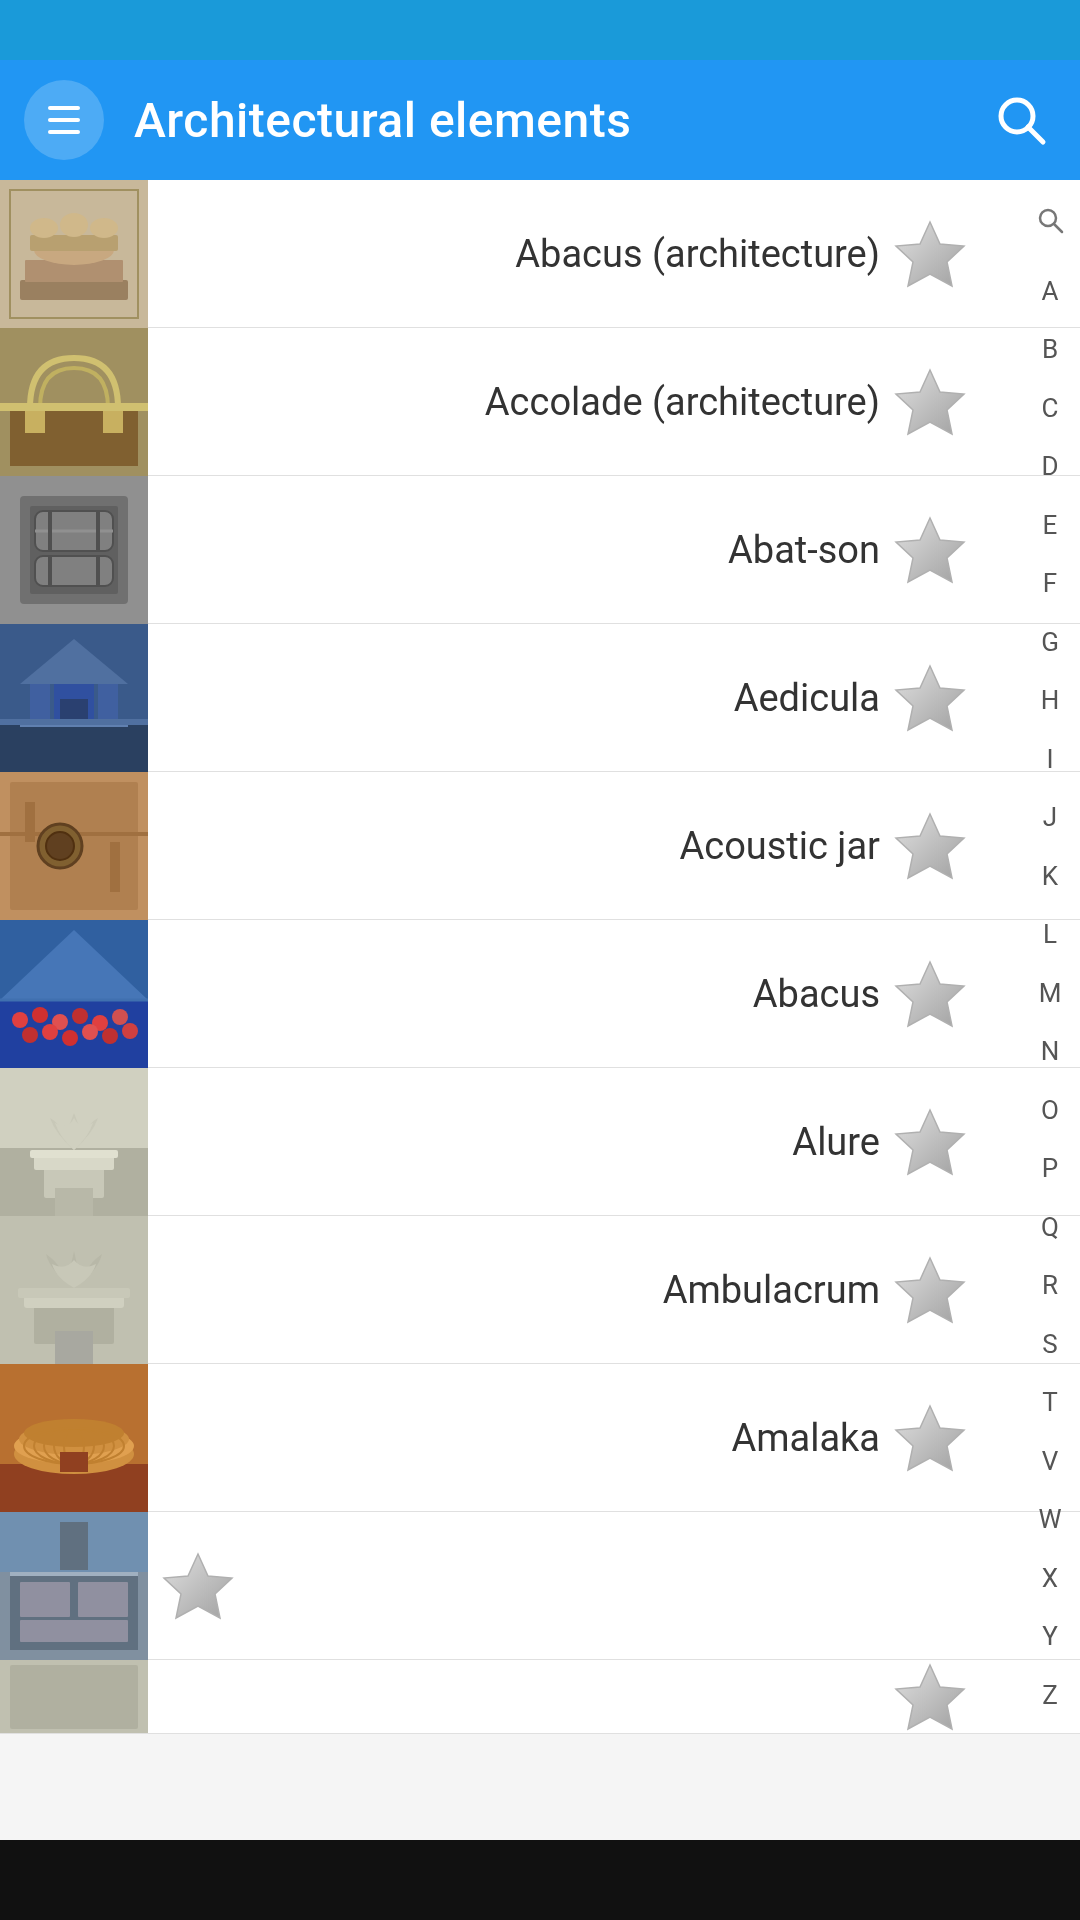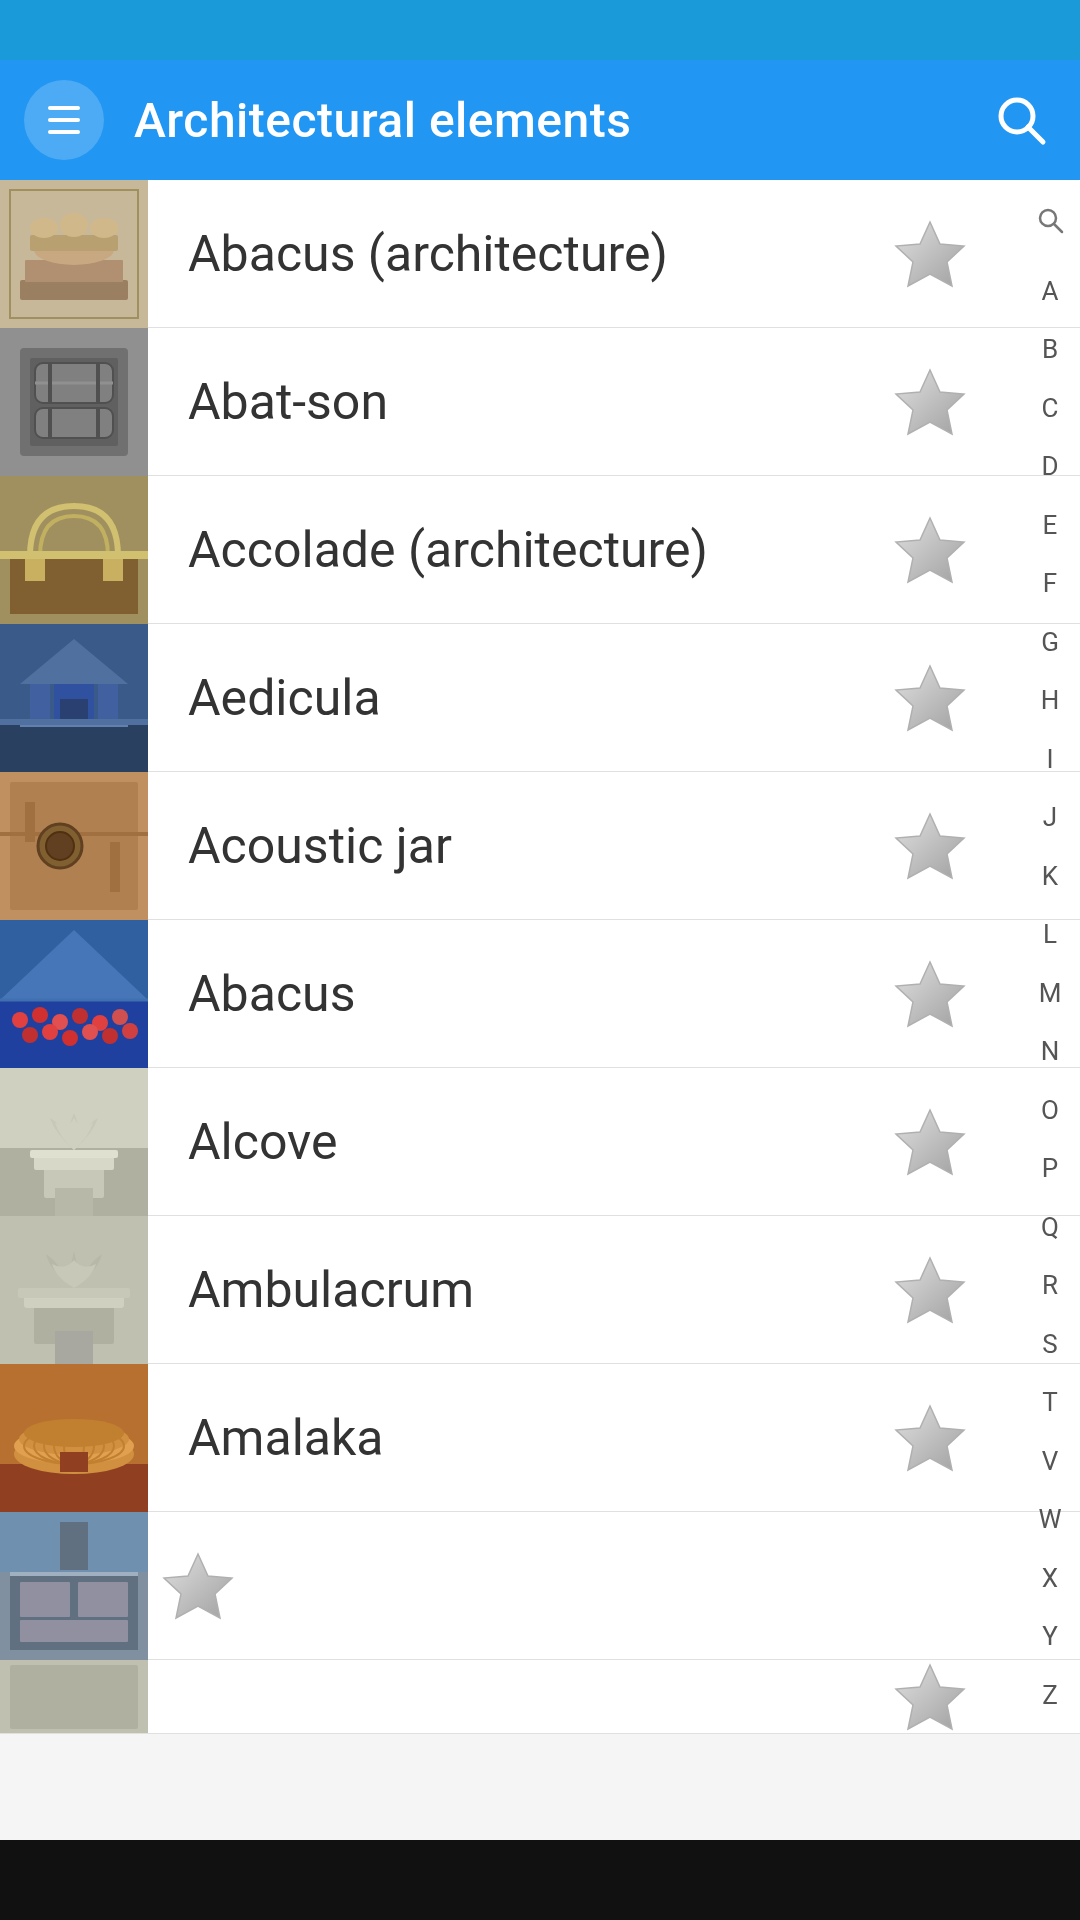--- a/index.html
+++ b/index.html
@@ -103,24 +103,25 @@
       height: 148px;
       flex-shrink: 0;
       overflow: hidden;
       display: flex;
       align-items: center;
       justify-content: center;
     }
 
     .item-label {
       flex: 1;
-      font-size: 50px;
+      font-size: 38px;
       color: #333;
       padding-left: 40px;
       font-weight: 400;
+      text-align: right;
     }
 
     .star-container {
       width: 100px;
       height: 100px;
       display: flex;
       align-items: center;
       justify-content: center;
       flex-shrink: 0;
     }
@@ -275,55 +276,55 @@
             <stop offset="0%" style="stop-color:#e0e0e0"></stop>
             <stop offset="100%" style="stop-color:#a0a0a0"></stop>
           </linearGradient>
         </defs>
         <polygon points="40,8 50,30 74,32 57,48 62,72 40,60 18,72 23,48 6,32 30,30" fill="url(#starGrad0)" stroke="#b0b0b0" stroke-width="1.5"></polygon>
       </svg>
     </div>
   </div>
 
   <div class="list-item">
+    <div class="item-thumbnail thumb-accolade">
+      <svg width="148" height="148" viewBox="0 0 148 148">
+        <rect width="148" height="148" fill="#a09060"></rect>
+        <rect x="10" y="80" width="128" height="58" fill="#806030"></rect>
+        <path d="M 30 80 Q 30 30 74 30 Q 118 30 118 80" fill="none" stroke="#d0c070" stroke-width="6"></path>
+        <path d="M 40 80 Q 40 40 74 40 Q 108 40 108 80" fill="none" stroke="#c0b060" stroke-width="4"></path>
+        <rect x="25" y="75" width="20" height="30" fill="#c8b060"></rect>
+        <rect x="103" y="75" width="20" height="30" fill="#c8b060"></rect>
+        <rect x="0" y="75" width="148" height="8" fill="#d0c070"></rect>
+      </svg>
+    </div>
+    <span class="item-label">Accolade (architecture)</span>
+    <div class="star-container">
+      <svg class="star-icon" viewBox="0 0 80 80">
+        <polygon points="40,8 50,30 74,32 57,48 62,72 40,60 18,72 23,48 6,32 30,30" fill="url(#starGrad0)" stroke="#b0b0b0" stroke-width="1.5"></polygon>
+      </svg>
+    </div>
+  </div>
+
+  <div class="list-item">
     <div class="item-thumbnail thumb-abat">
       <svg width="148" height="148" viewBox="0 0 148 148">
         <rect width="148" height="148" fill="#909090"></rect>
         <rect x="20" y="20" width="108" height="108" fill="#707070" rx="4"></rect>
         <rect x="30" y="30" width="88" height="88" fill="#606060" rx="2"></rect>
         <rect x="35" y="35" width="78" height="40" fill="#808080" rx="8" stroke="#505050" stroke-width="2"></rect>
         <rect x="35" y="80" width="78" height="30" fill="#808080" rx="8" stroke="#505050" stroke-width="2"></rect>
         <line x1="35" y1="55" x2="113" y2="55" stroke="#909090" stroke-width="3"></line>
         <line x1="50" y1="35" x2="50" y2="75" stroke="#505050" stroke-width="4"></line>
         <line x1="98" y1="35" x2="98" y2="75" stroke="#505050" stroke-width="4"></line>
         <line x1="50" y1="80" x2="50" y2="110" stroke="#505050" stroke-width="4"></line>
         <line x1="98" y1="80" x2="98" y2="110" stroke="#505050" stroke-width="4"></line>
       </svg>
     </div>
     <span class="item-label">Abat-son</span>
-    <div class="star-container">
-      <svg class="star-icon" viewBox="0 0 80 80">
-        <polygon points="40,8 50,30 74,32 57,48 62,72 40,60 18,72 23,48 6,32 30,30" fill="url(#starGrad0)" stroke="#b0b0b0" stroke-width="1.5"></polygon>
-      </svg>
-    </div>
-  </div>
-
-  <div class="list-item">
-    <div class="item-thumbnail thumb-accolade">
-      <svg width="148" height="148" viewBox="0 0 148 148">
-        <rect width="148" height="148" fill="#a09060"></rect>
-        <rect x="10" y="80" width="128" height="58" fill="#806030"></rect>
-        <path d="M 30 80 Q 30 30 74 30 Q 118 30 118 80" fill="none" stroke="#d0c070" stroke-width="6"></path>
-        <path d="M 40 80 Q 40 40 74 40 Q 108 40 108 80" fill="none" stroke="#c0b060" stroke-width="4"></path>
-        <rect x="25" y="75" width="20" height="30" fill="#c8b060"></rect>
-        <rect x="103" y="75" width="20" height="30" fill="#c8b060"></rect>
-        <rect x="0" y="75" width="148" height="8" fill="#d0c070"></rect>
-      </svg>
-    </div>
-    <span class="item-label">Accolade (architecture)</span>
     <div class="star-container">
       <svg class="star-icon" viewBox="0 0 80 80">
         <polygon points="40,8 50,30 74,32 57,48 62,72 40,60 18,72 23,48 6,32 30,30" fill="url(#starGrad0)" stroke="#b0b0b0" stroke-width="1.5"></polygon>
       </svg>
     </div>
   </div>
 
   <div class="list-item">
     <div class="item-thumbnail thumb-aedicula">
       <svg width="148" height="148" viewBox="0 0 148 148">
@@ -406,21 +407,21 @@
 
         <rect x="44" y="100" width="60" height="30" fill="#c8c8b8" rx="2"></rect>
         <rect x="34" y="88" width="80" height="14" fill="#d8d8c8" rx="2"></rect>
         <rect x="30" y="82" width="88" height="8" fill="#e0e0d0" rx="2"></rect>
 
         <path d="M 74 82 Q 55 65 50 50 Q 60 55 65 70 Q 70 55 74 45 Q 78 55 83 70 Q 88 55 98 50 Q 93 65 74 82 Z" fill="#c8c8b8"></path>
         <path d="M 74 82 Q 60 70 55 55 Q 68 62 74 50 Q 80 62 93 55 Q 88 70 74 82 Z" fill="#d0d0c0"></path>
         <rect x="55" y="120" width="38" height="28" fill="#b8b8a8"></rect>
       </svg>
     </div>
-    <span class="item-label">Alcove</span>
+    <span class="item-label">Alure</span>
     <div class="star-container">
       <svg class="star-icon" viewBox="0 0 80 80">
         <polygon points="40,8 50,30 74,32 57,48 62,72 40,60 18,72 23,48 6,32 30,30" fill="url(#starGrad0)" stroke="#b0b0b0" stroke-width="1.5"></polygon>
       </svg>
     </div>
   </div>
 
   <div class="list-item">
     <div class="item-thumbnail thumb-ambulacrum">
       <svg width="148" height="148" viewBox="0 0 148 148">

